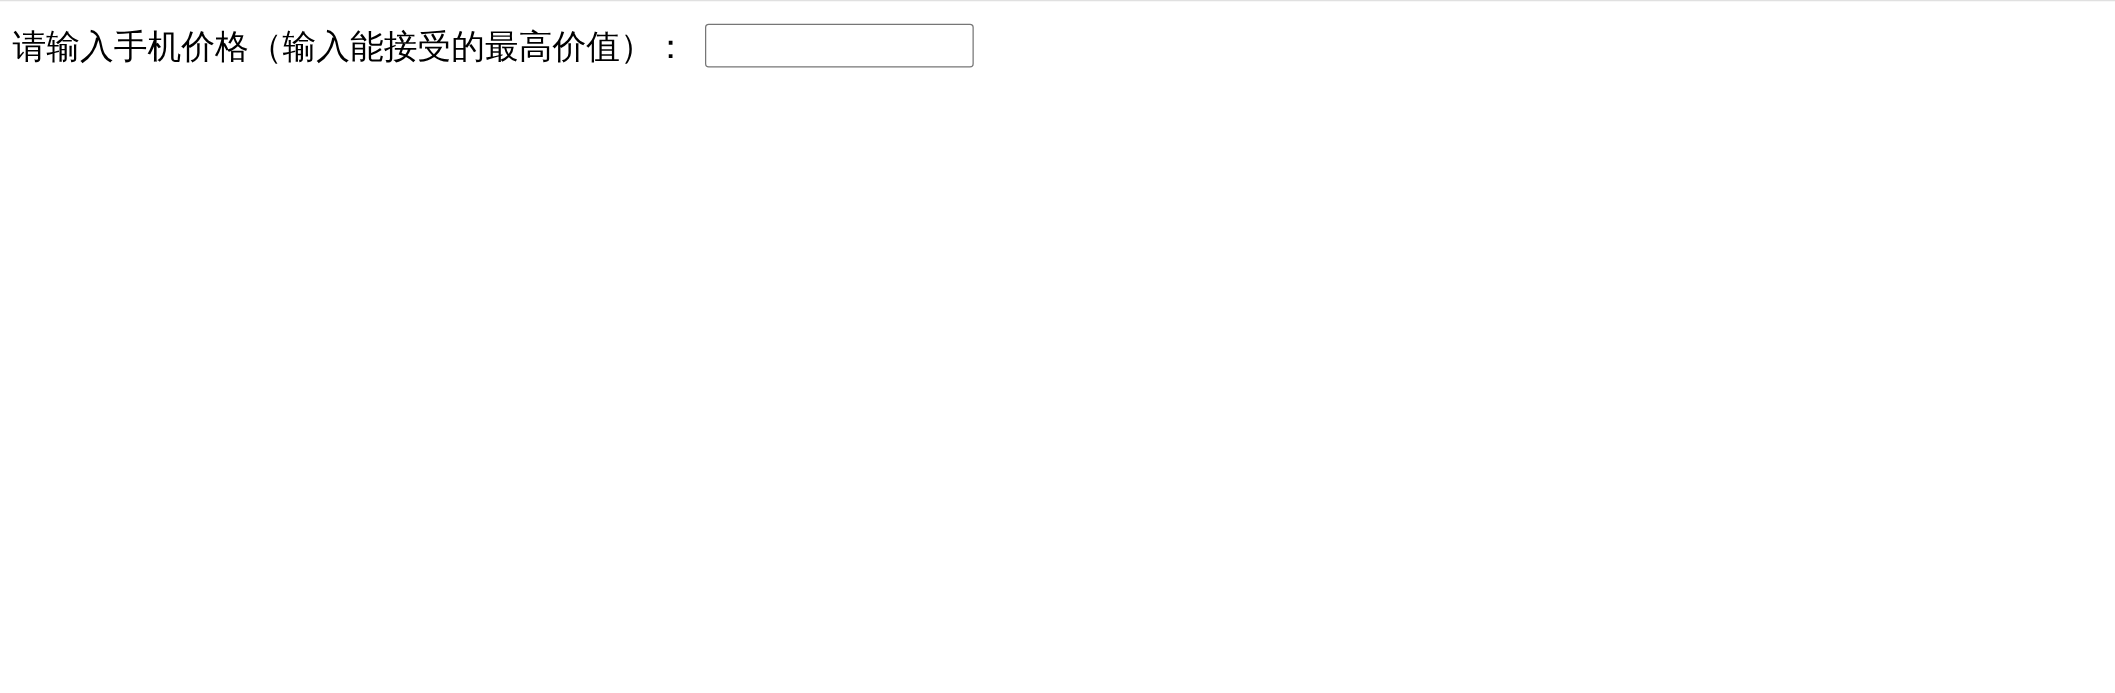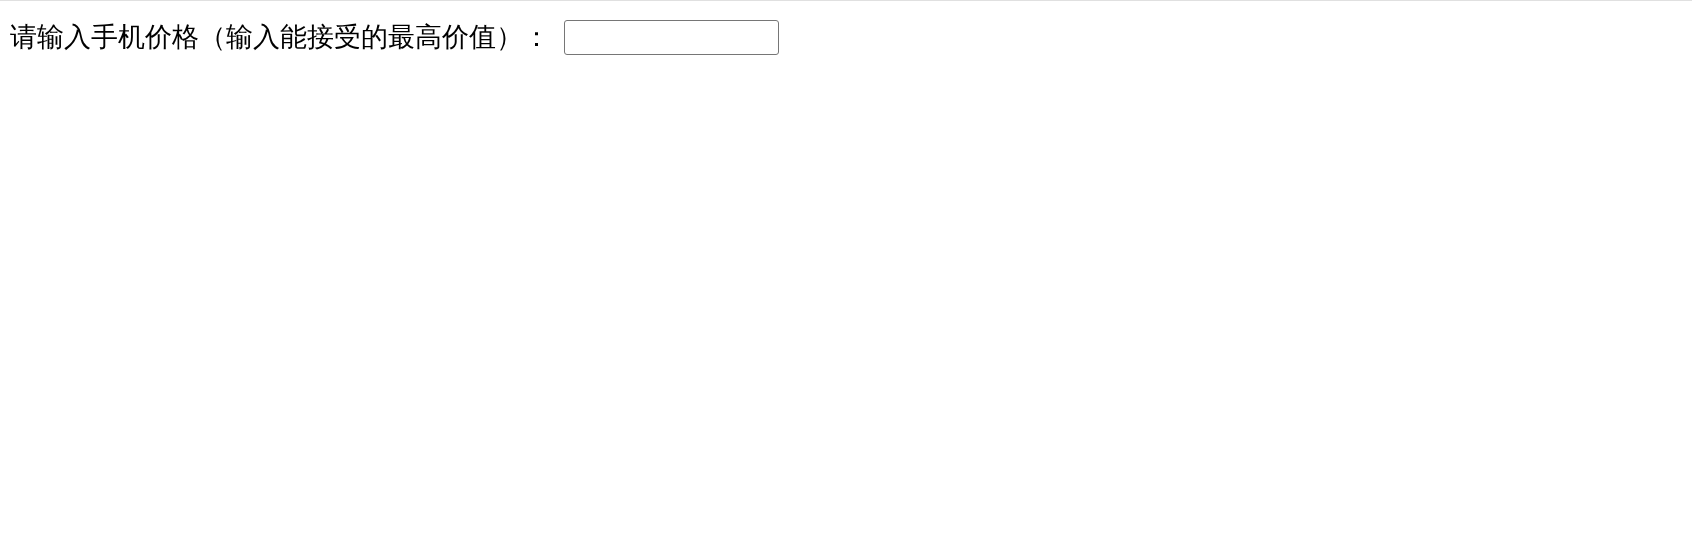--- a/index.html
+++ b/index.html
@@ -9,21 +9,20 @@
       margin: 0;
       padding: 0;
       background: #ffffff;
       font-family: Arial, "Microsoft YaHei", "微软雅黑", sans-serif;
       width: 1692px;
       height: 554px;
       border-top: 1px solid #e0e0e0;
     }
     .form-row {
       display: flex;
-      align-items: center;
       padding: 18px 26px 0 10px;
     }
     .form-label {
       font-size: 27px;
       color: #000000;
       font-weight: 400;
       line-height: 1.4;
       white-space: nowrap;
     }
     .form-input {

